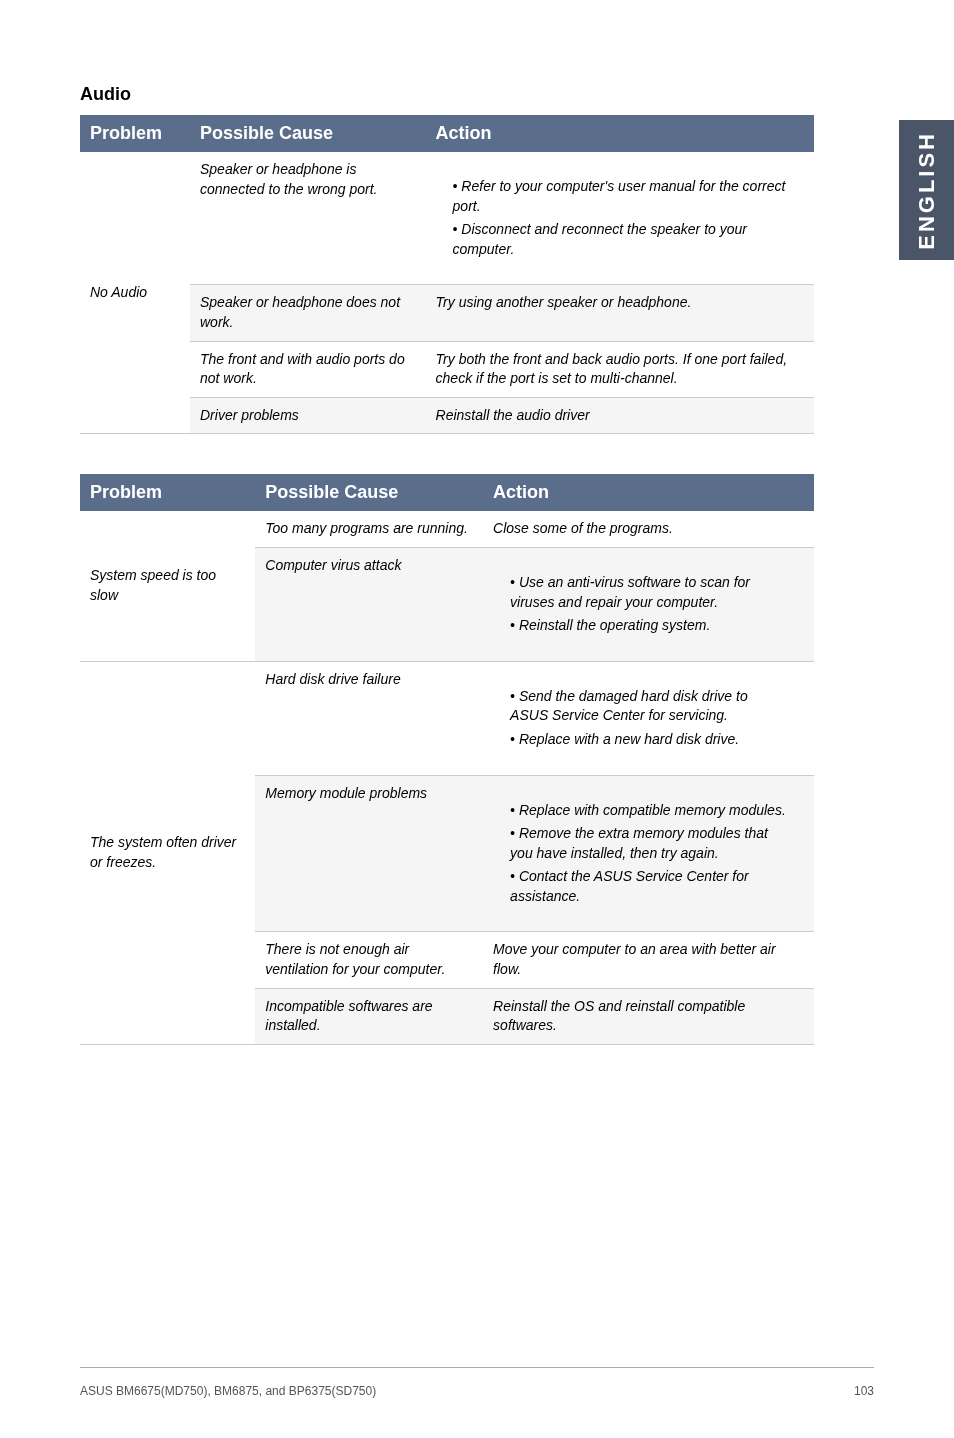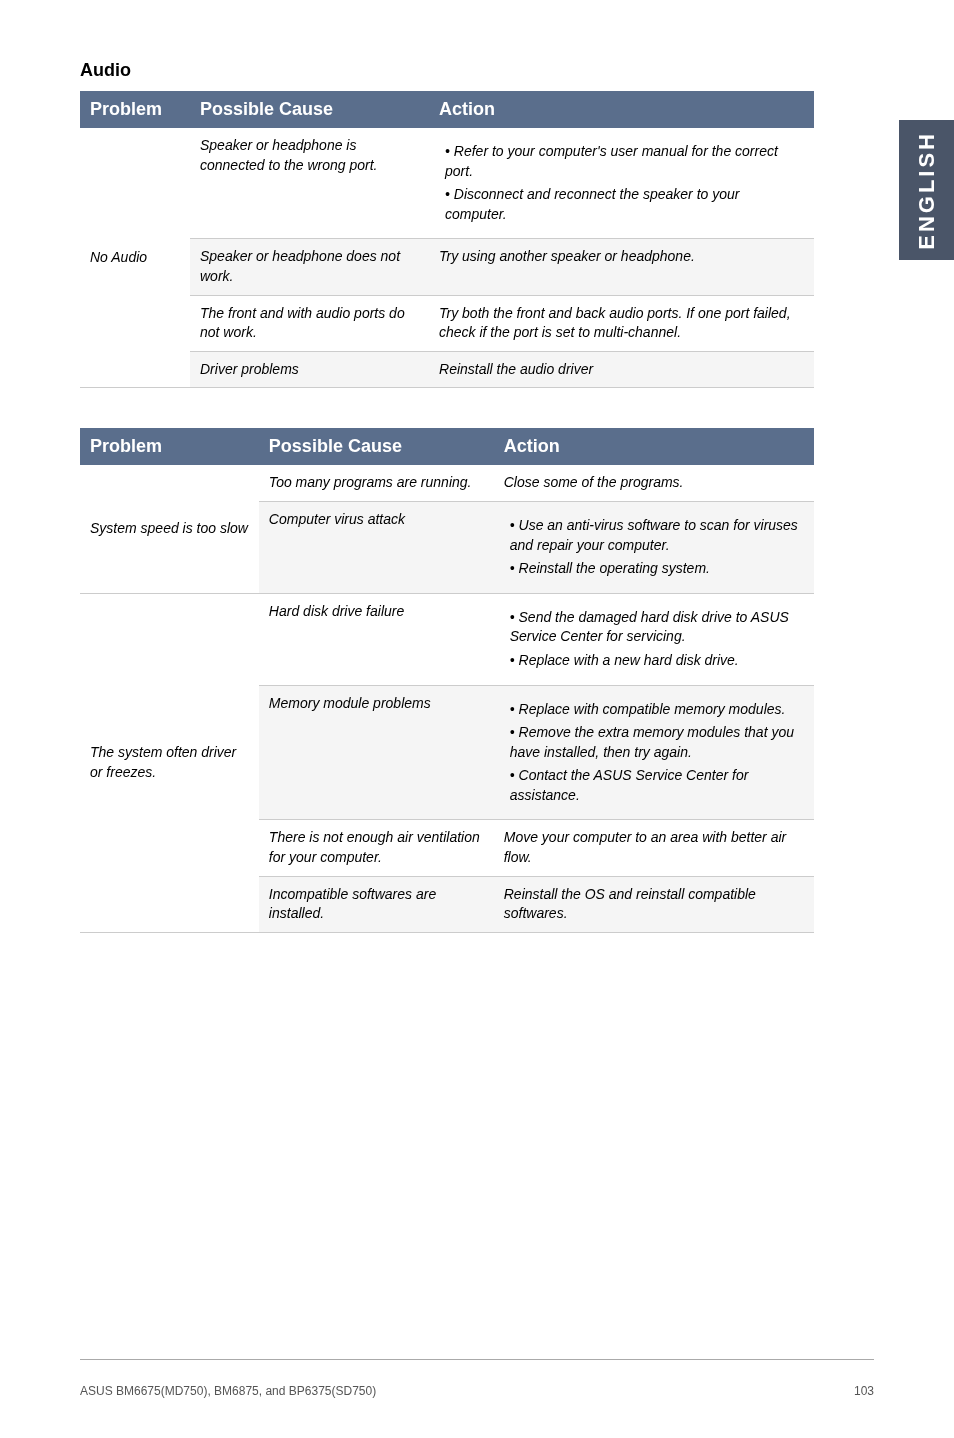--- a/index.html
+++ b/index.html
@@ -6,21 +6,21 @@
     body {
       font-family: Arial, Helvetica, sans-serif;
       font-size: 13px;
       background: #fff;
       color: #000;
       width: 954px;
       min-height: 1438px;
       position: relative;
     }
     .page {
-      padding: 60px 80px 60px 80px;
+      padding: 84px 80px 60px 80px;
       margin-right: 60px;
     }
     .section-title {
       font-size: 18px;
       font-weight: bold;
       margin-bottom: 10px;
     }
     table {
       width: 100%;
       border-collapse: collapse;
@@ -52,21 +52,21 @@
     tbody tr:nth-child(odd) td {
       background-color: #fff;
     }
     .problem-cell {
       min-width: 110px;
       vertical-align: middle;
     }
     .bullet-list {
       list-style: none;
       padding: 0;
-      margin: 6px;
+      margin: 17px;
     }
     .bullet-list li::before {
       content: "• ";
     }
     .bullet-list li {
       margin-bottom: 4px;
     }
     
     .side-tab {
       position: absolute;
@@ -89,21 +89,21 @@
       letter-spacing: 3px;
       color: #fff;
     }
     
     .footer {
       position: absolute;
       bottom: 40px;
       left: 80px;
       right: 80px;
       border-top: 1px solid #aaa;
-      padding-top: 24px;
+      padding-top: 16px;
       display: flex;
       justify-content: space-between;
       font-size: 12px;
       color: #555;
     }
   </style>
 </head>
 <body>
 
 <div class="side-tab">

